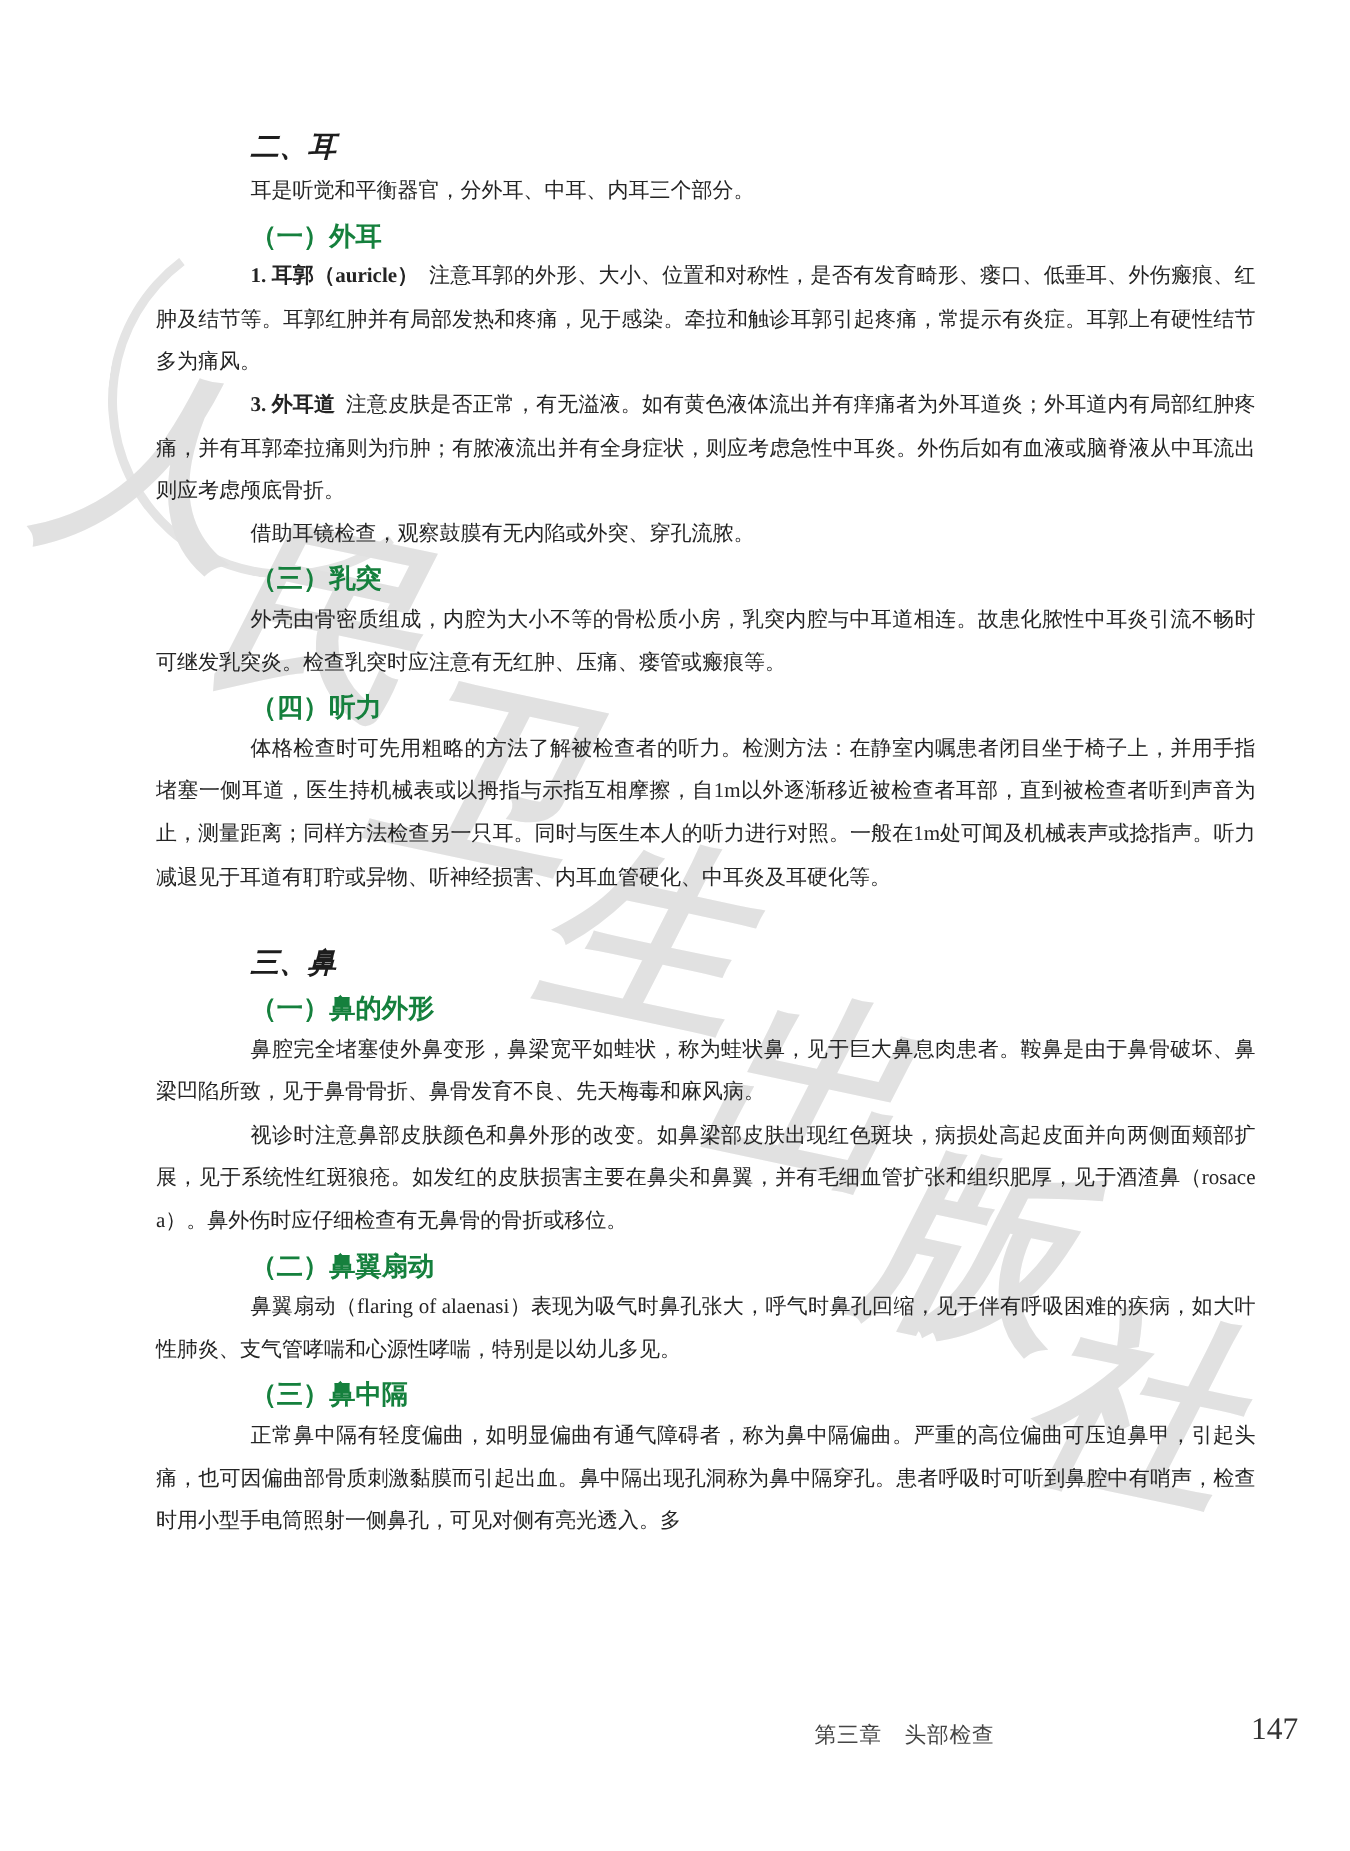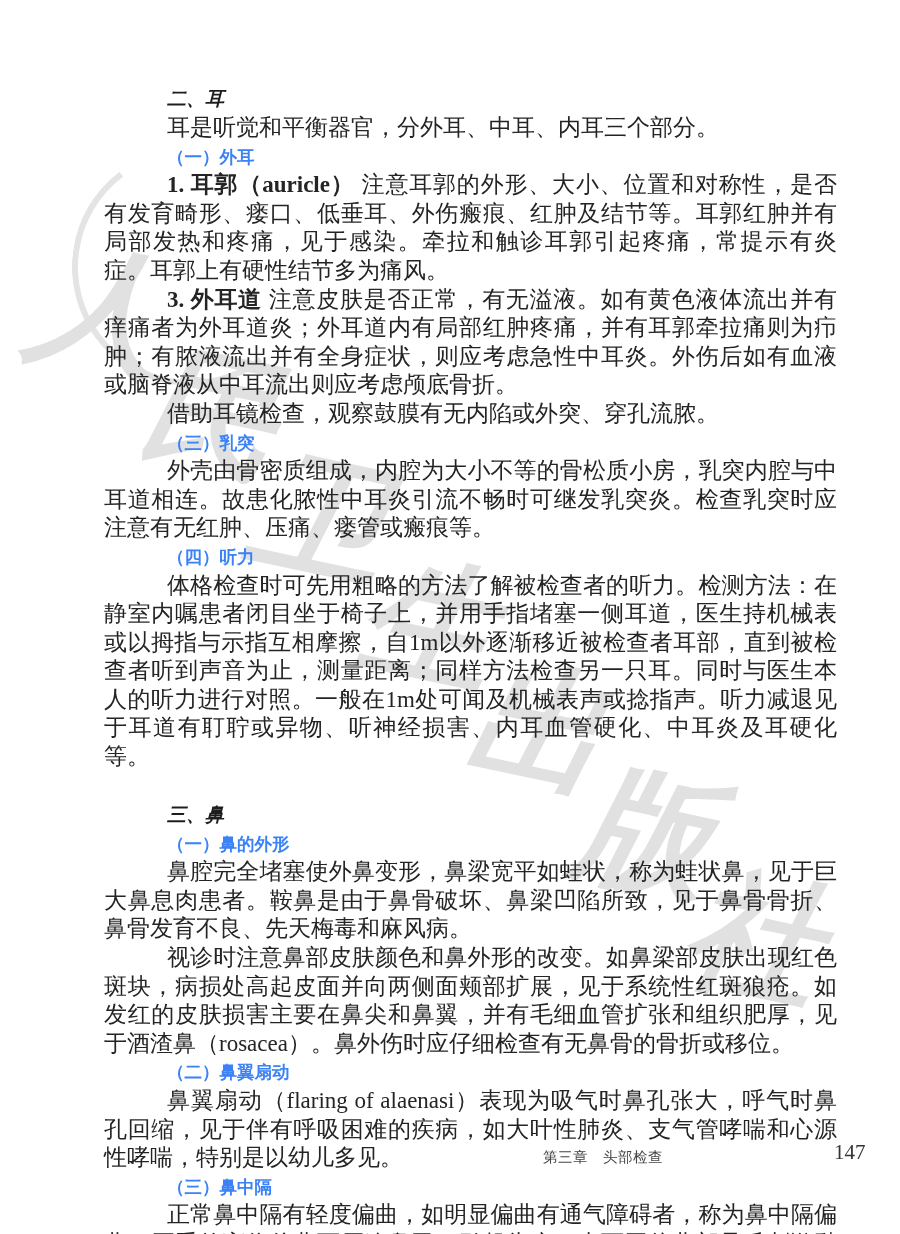--- a/index.html
+++ b/index.html
@@ -23,31 +23,31 @@
   .wm-5{left:658px;top:835px;}
   .wm-6{left:767px;top:939px;}
   .wm-arc{
     position:absolute;left:72px;top:148px;width:226px;height:226px;border-radius:50%;
     border:6px solid transparent;border-bottom-color:#e4e4e4;border-left-color:#e4e4e4;
     transform:rotate(8deg);
   }
   
   .content{position:absolute;left:104px;top:84px;width:733px;z-index:1;}
   .content p{
-    margin:0;font-size:23px;line-height:28.6px;text-align:justify;text-indent:63px;
+    margin:0;font-size:14px;line-height:28.6px;text-align:justify;text-indent:63px;
     word-break:break-all;
   }
   .content h2{
     margin:0;padding-left:63px;font-size:19px;line-height:30px;font-weight:700;
     font-family:"Liberation Sans","DejaVu Sans",sans-serif;color:#1d1d1d;font-style:italic;
   }
   .content h2.sec-gap{margin-top:28px;}
   .content h3{
     margin:0;padding-left:63px;font-size:17.5px;line-height:28.6px;font-weight:700;
-    font-family:"Liberation Sans","DejaVu Sans",sans-serif;color:#3b82f6;
+    font-family:"Liberation Sans","DejaVu Sans",sans-serif;color:#15803d;
   }
   .lead{font-weight:700;margin-right:7px;}
   
   .footer-chapter{
     position:absolute;left:543px;top:1147px;z-index:1;
     font-size:14.5px;line-height:20px;color:#454545;letter-spacing:0.5px;text-align:right;
   }
   .footer-page{
     position:absolute;left:797px;top:1139px;z-index:1;
     font-size:21px;line-height:26px;color:#333333;margin-left:37px;

